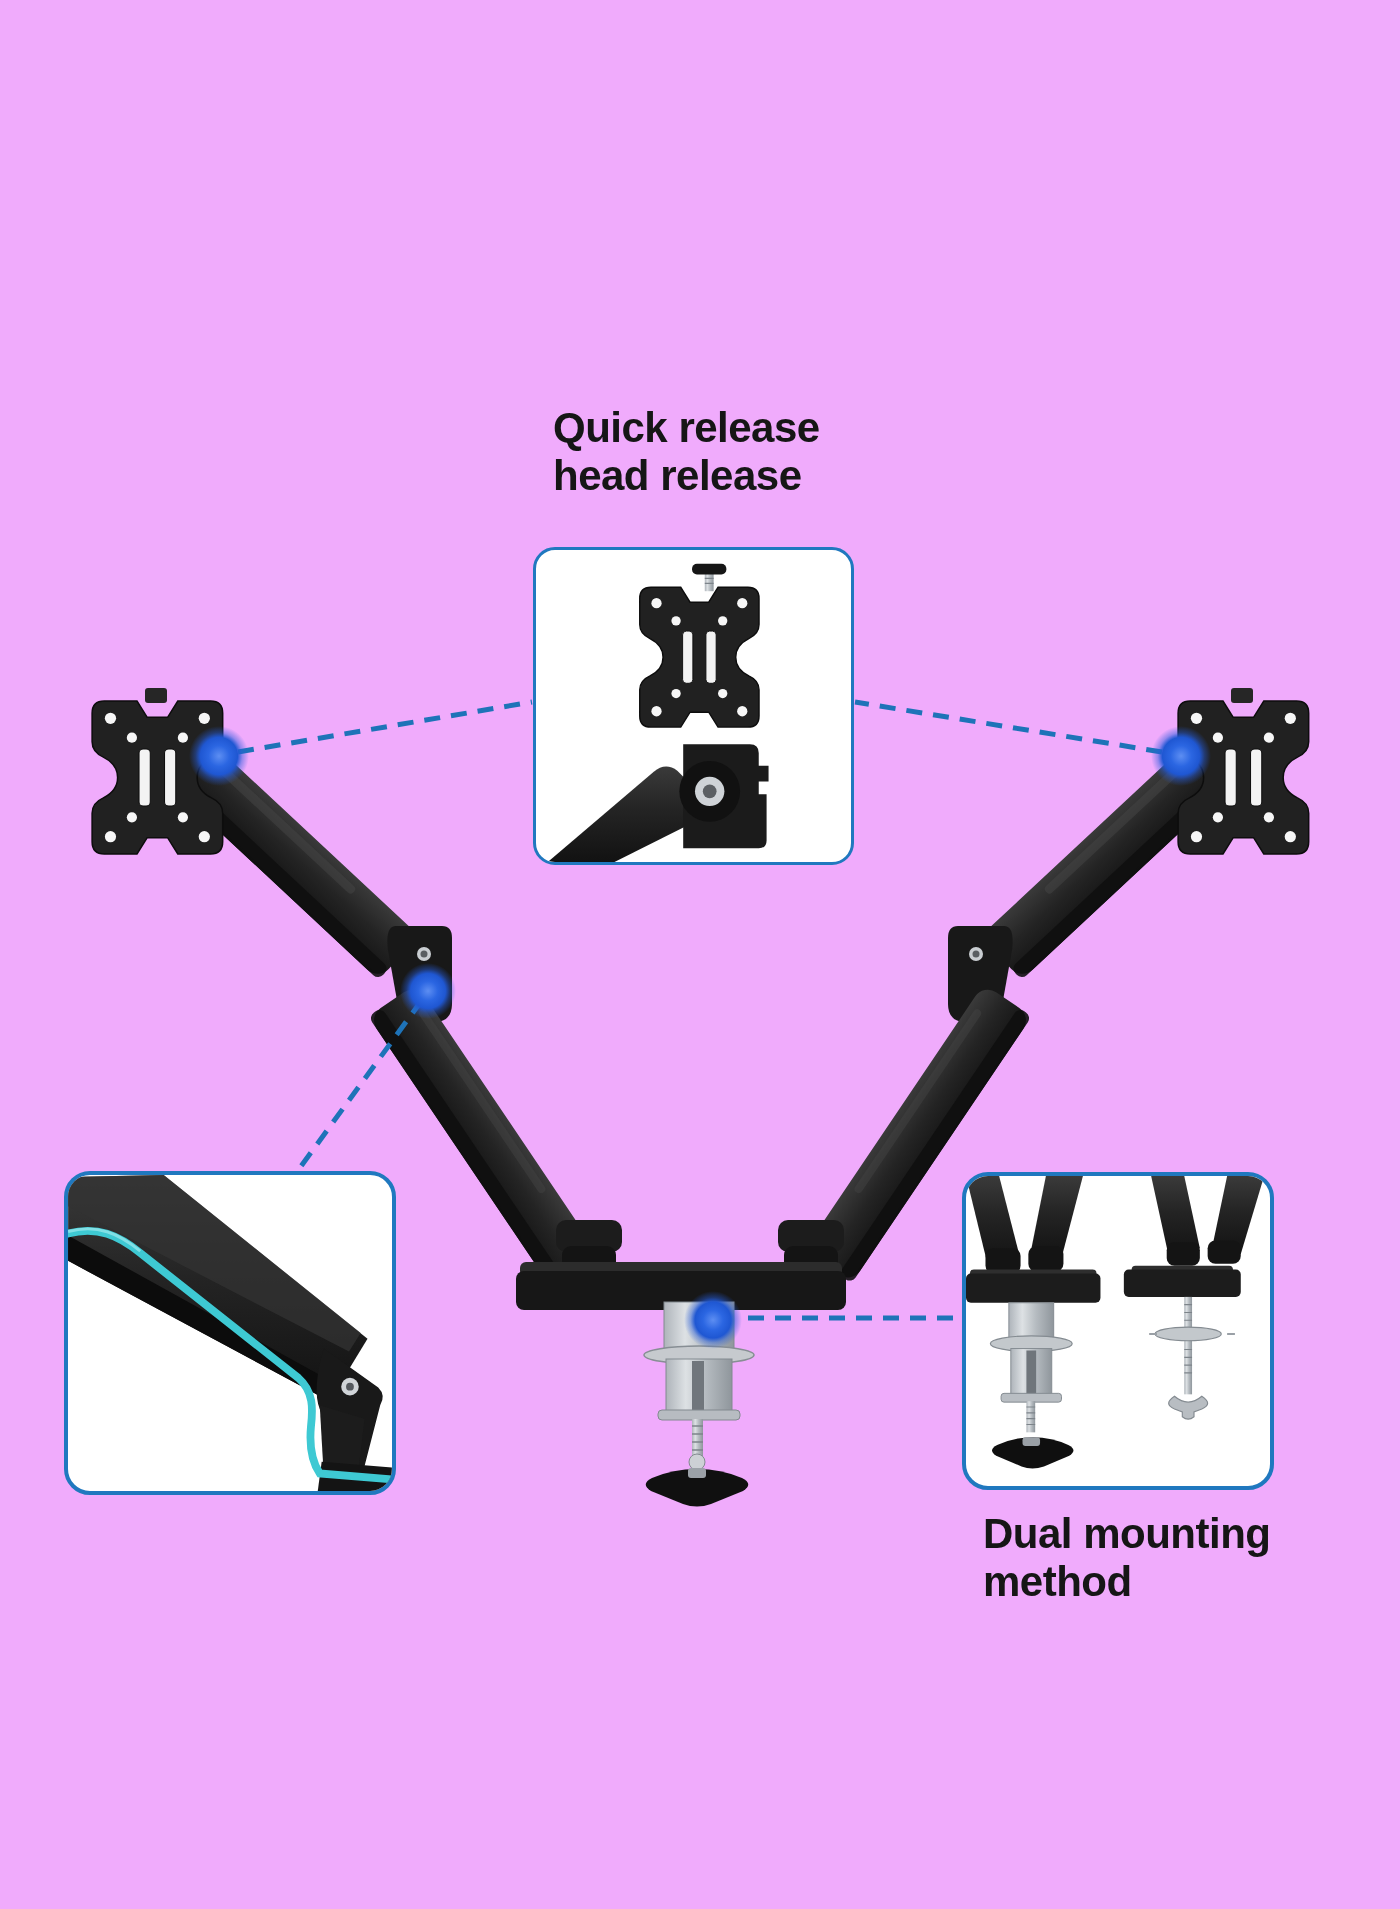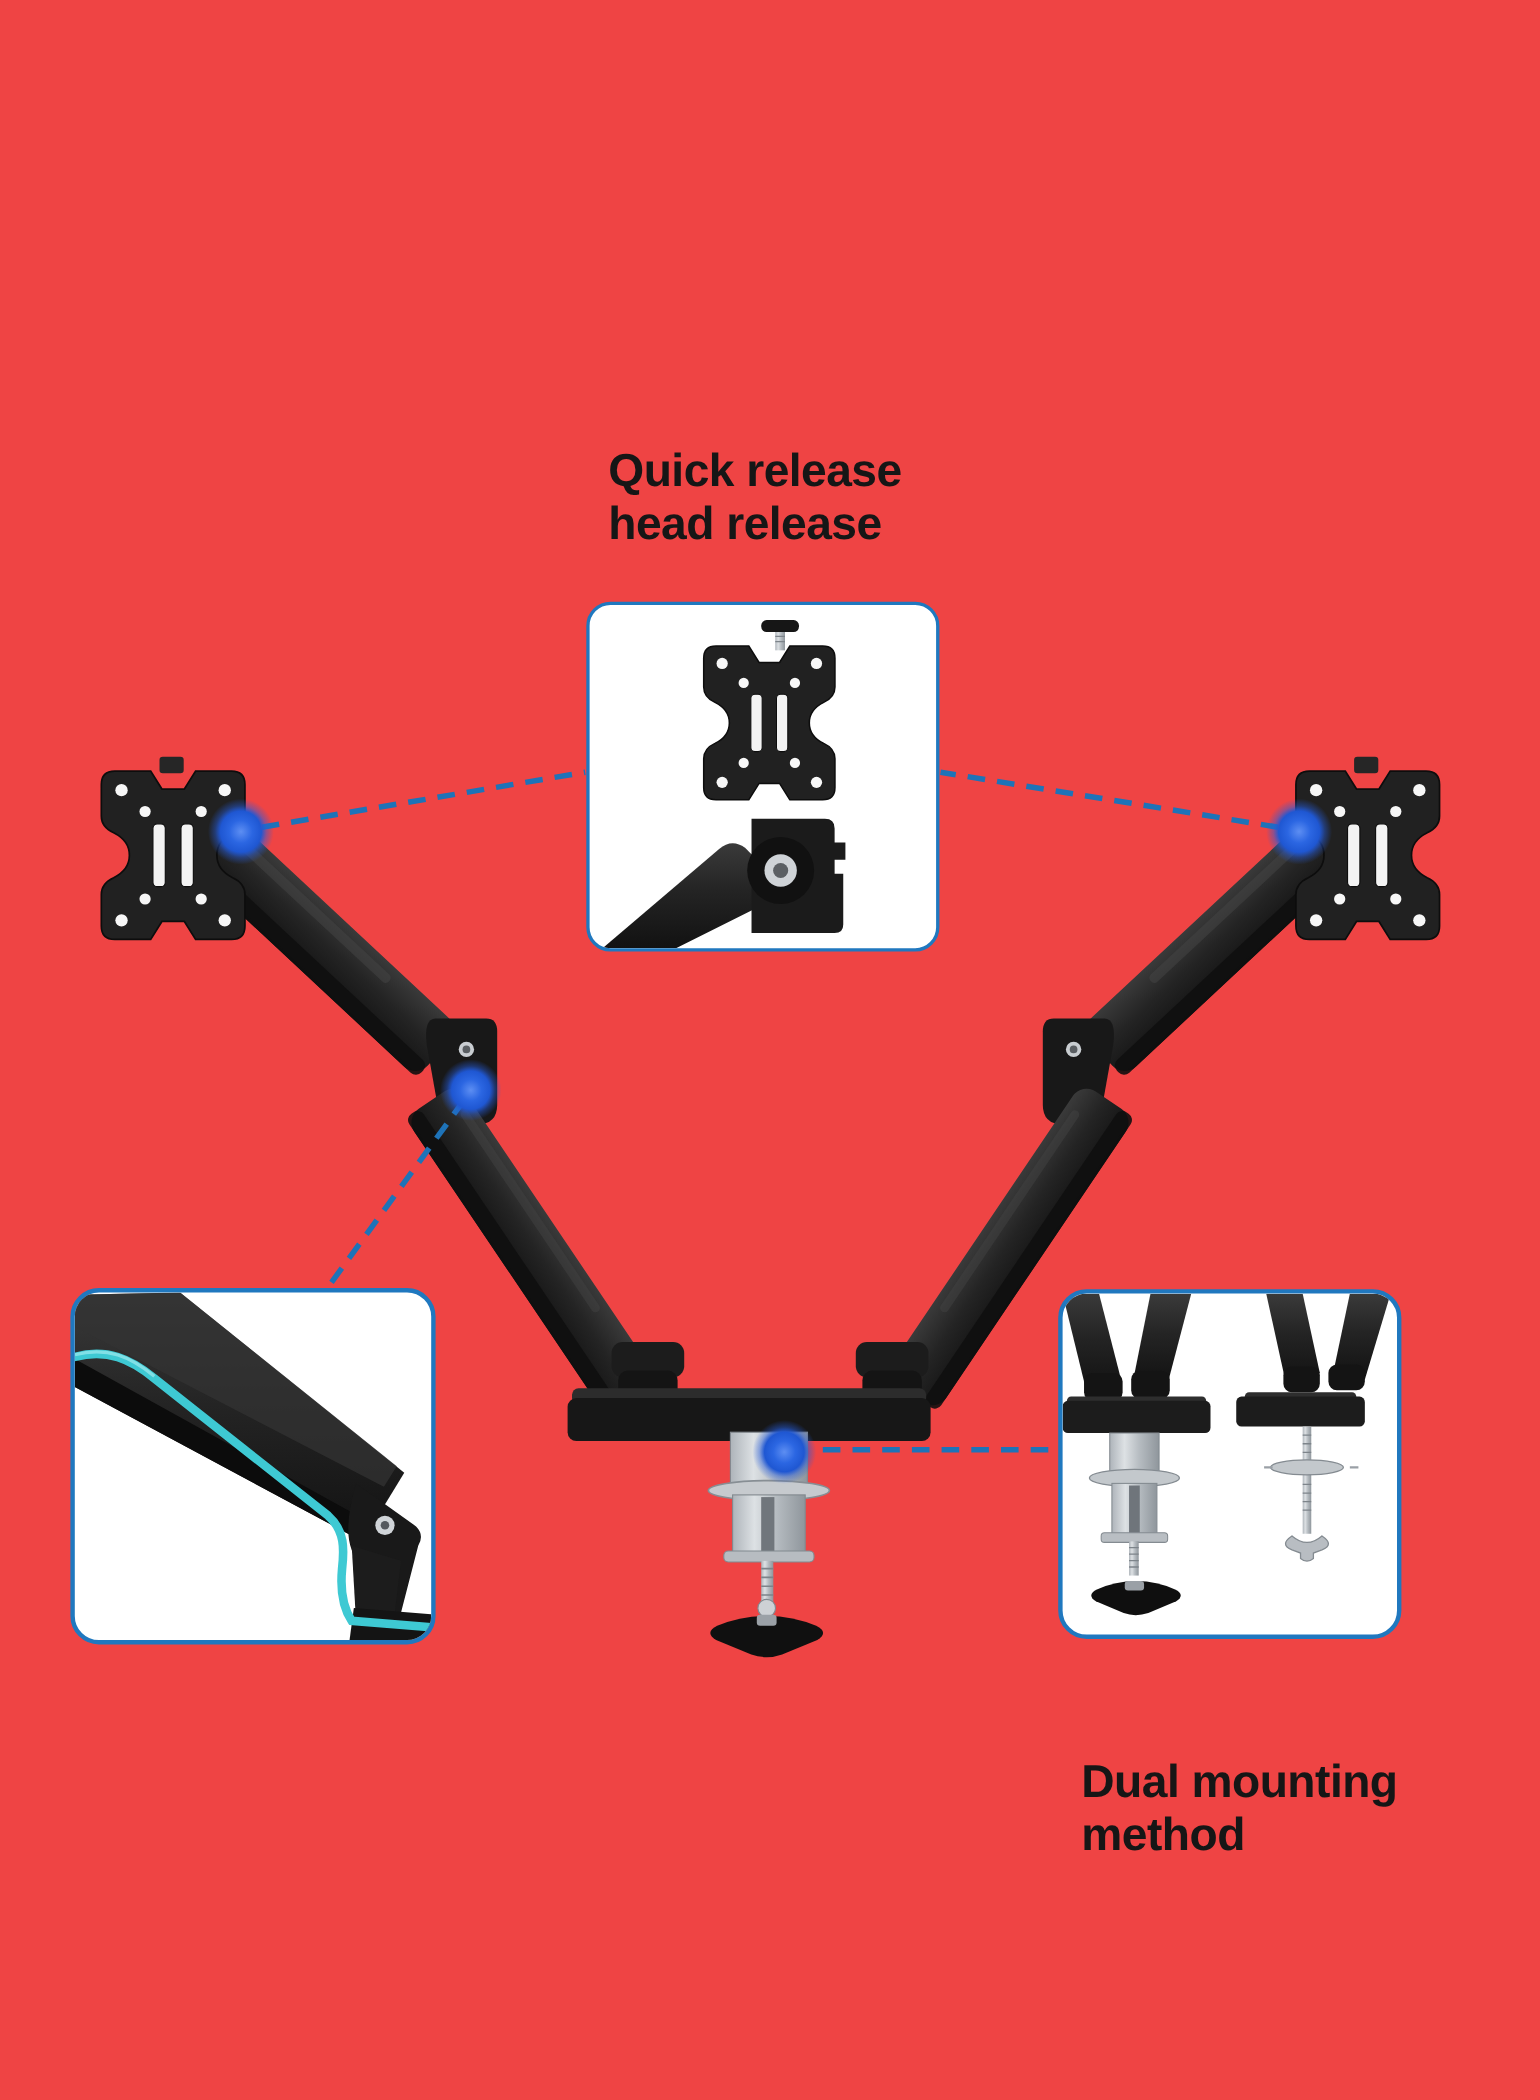--- a/index.html
+++ b/index.html
@@ -1,36 +1,36 @@
 <!DOCTYPE html>
 <html><head>
 <meta charset="utf-8">
 <style>
   html,body{margin:0;padding:0;background:#ffffff;}
   .canvas{
-    position:relative;width:1400px;height:1909px;background:#ef4444;overflow:hidden;
+    position:relative;width:1400px;height:1909px;background:#f0abfc;overflow:hidden;
     font-family:"Liberation Sans",sans-serif;
   }
   .art{position:absolute;left:0;top:0;width:1400px;height:1909px;}
   .callout-box{
     position:absolute;background:#ffffff;border:4px solid #2078bf;border-radius:26px;
     box-sizing:border-box;overflow:hidden;
   }
   .box-quick{left:533px;top:547px;width:321px;height:318px;border-width:3px;border-radius:22px;}
   .box-hidden{left:64px;top:1171px;width:332px;height:324px;}
   .box-dual{left:962px;top:1172px;width:312px;height:318px;}
   .callout-box svg{display:block;width:100%;height:100%;}
   .label{
     position:absolute;font-weight:bold;font-size:42px;line-height:48px;
     color:#161616;letter-spacing:-0.5px;white-space:nowrap;
   }
   .label span{display:block;}
   .label-quick{left:553px;top:404px;}
   .label-hidden{left:123px;top:1510px;}
-  .label-dual{left:983px;top:1596px;}
+  .label-dual{left:983px;top:1510px;}
 </style>
 </head>
 <body>
 
 <div class="canvas">
 
   <svg class="art" viewBox="0 0 1400 1909">
     <defs>
       <linearGradient id="armGrad" x1="0" y1="0" x2="0" y2="1">
         <stop offset="0" stop-color="#3a3a3a"></stop>

